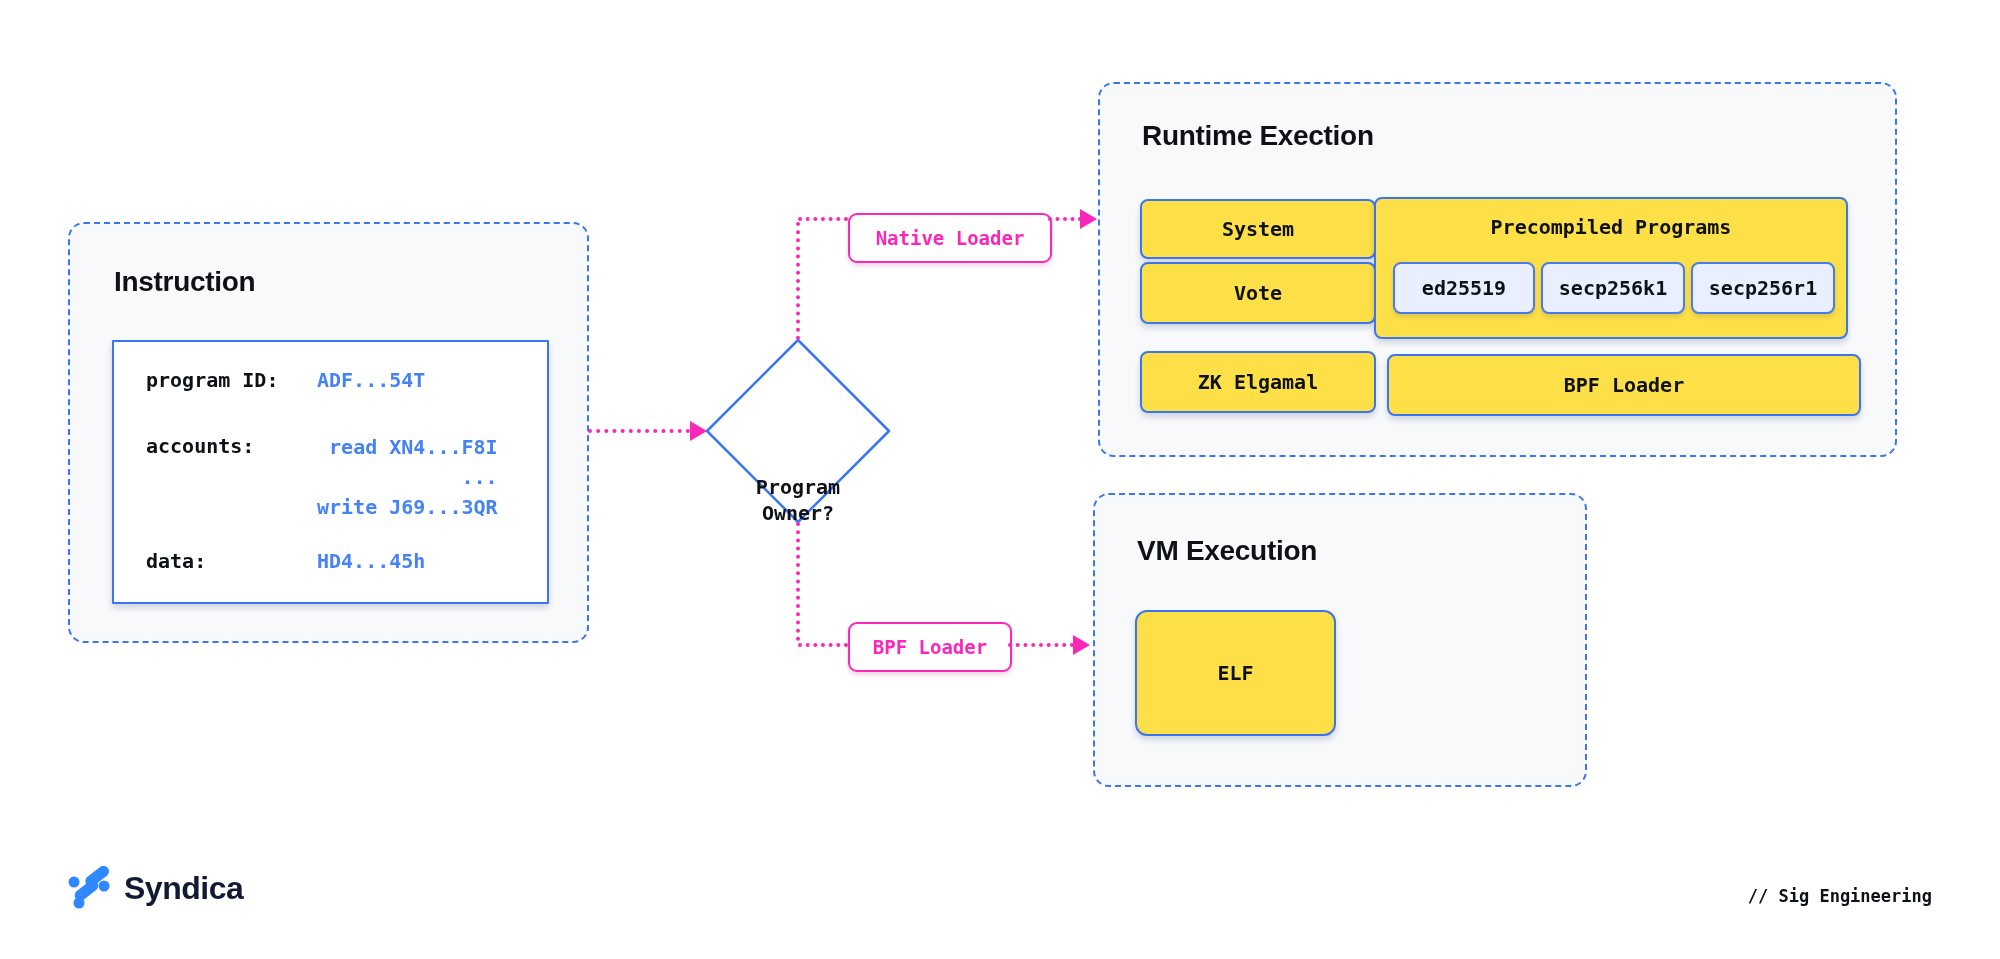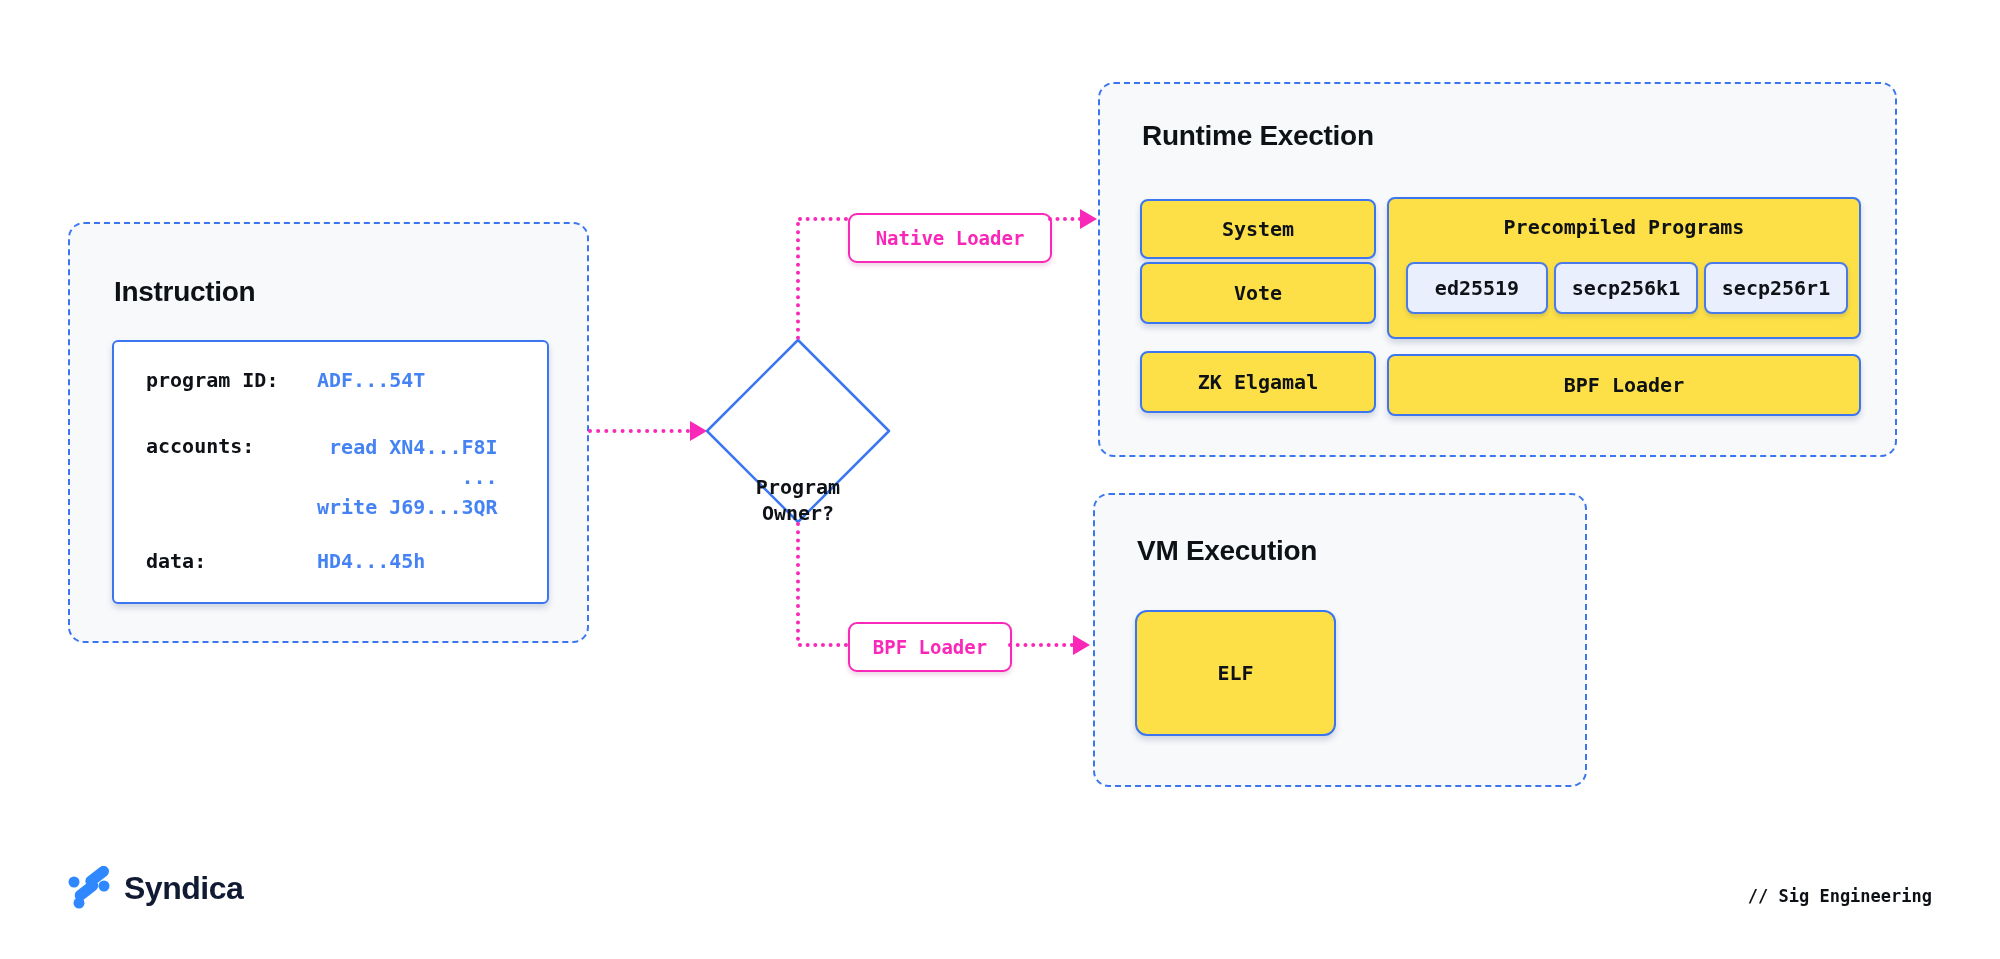--- a/index.html
+++ b/index.html
@@ -24,21 +24,21 @@
   }
   .chip{
     position:absolute;background:#E9EFFC;border:2px solid #4B7BE8;border-radius:8px;
     display:flex;align-items:center;justify-content:center;
     font-family:"DejaVu Sans Mono",monospace;font-weight:bold;font-size:20px;color:#0E1116;
     box-shadow:0 3px 4px rgba(24,48,102,0.15);
   }
   
   .instr-card{
     position:absolute;left:42px;top:116px;width:433px;height:260px;background:#ffffff;
-    border:2px solid #3B76F0;border-radius:6px;box-shadow:0 4px 6px rgba(24,48,102,0.18);
+    border:2px solid #3B76F0;border-radius:1px;box-shadow:0 4px 6px rgba(24,48,102,0.18);
   }
   .instr-label{position:absolute;font-size:20px;color:#0E1116;}
   .instr-value{position:absolute;font-size:20px;color:#4583F4;text-align:right;}
   .instr-lines div{line-height:30px;}
   
   .dot-h{position:absolute;height:0;border-top:4px dotted #FA28B8;}
   .dot-v{position:absolute;width:0;border-left:4px dotted #FA28B8;}
   .arr-right{
     position:absolute;width:0;height:0;
     border-top:10px solid transparent;border-bottom:10px solid transparent;
@@ -70,21 +70,21 @@
     position:absolute;right:68px;top:878px;font-family:"DejaVu Sans Mono",monospace;
     font-weight:bold;font-size:17px;color:#0E1116;margin-top:8px;
   }
 </style>
 </head>
 <body>
 
 <div class="canvas">
 
   <div class="dash-box" style="left:68px;top:222px;width:517px;height:417px;">
-    <div class="section-title" style="left:44px;top:42px;margin-top:10px;">Instruction</div>
+    <div class="section-title" style="left:44px;top:42px;">Instruction</div>
 
     <div class="instr-card">
       <div class="instr-label mono" style="left:32px;top:26px;">program ID:</div>
       <div class="instr-value mono" style="left:203px;top:26px;">ADF...54T</div>
 
       <div class="instr-label mono" style="left:32px;top:92px;">accounts:</div>
       <div class="instr-value mono instr-lines" style="left:203px;top:90px;">
         <div>read XN4...F8I</div>
         <div>...</div>
         <div>write J69...3QR</div>
@@ -120,21 +120,21 @@
   <div class="dot-h" style="left:1008px;top:643px;width:66px;"></div>
   <div class="arr-right" style="left:1073px;top:635px;"></div>
 
   <div class="dash-box" style="left:1098px;top:82px;width:795px;height:371px;">
     <div class="section-title" style="left:42px;top:36px;">Runtime Exection</div>
 
     <div class="prog-box" style="left:40px;top:115px;width:232px;height:56px;">System</div>
     <div class="prog-box" style="left:40px;top:178px;width:232px;height:58px;text-align:right;">Vote</div>
     <div class="prog-box" style="left:40px;top:267px;width:232px;height:58px;">ZK Elgamal</div>
 
-    <div class="prog-box" style="left:287px;top:113px;width:470px;height:138px;">
+    <div class="prog-box" style="left:274px;top:113px;width:470px;height:138px;">
       <div class="pre-title">Precompiled Programs</div>
       <div class="chip" style="left:17px;top:63px;width:138px;height:48px;">ed25519</div>
       <div class="chip" style="left:165px;top:63px;width:140px;height:48px;">secp256k1</div>
       <div class="chip" style="left:315px;top:63px;width:140px;height:48px;">secp256r1</div>
     </div>
 
     <div class="prog-box" style="left:287px;top:270px;width:470px;height:58px;">BPF Loader</div>
   </div>
 
   <div class="dash-box" style="left:1093px;top:493px;width:490px;height:290px;">

